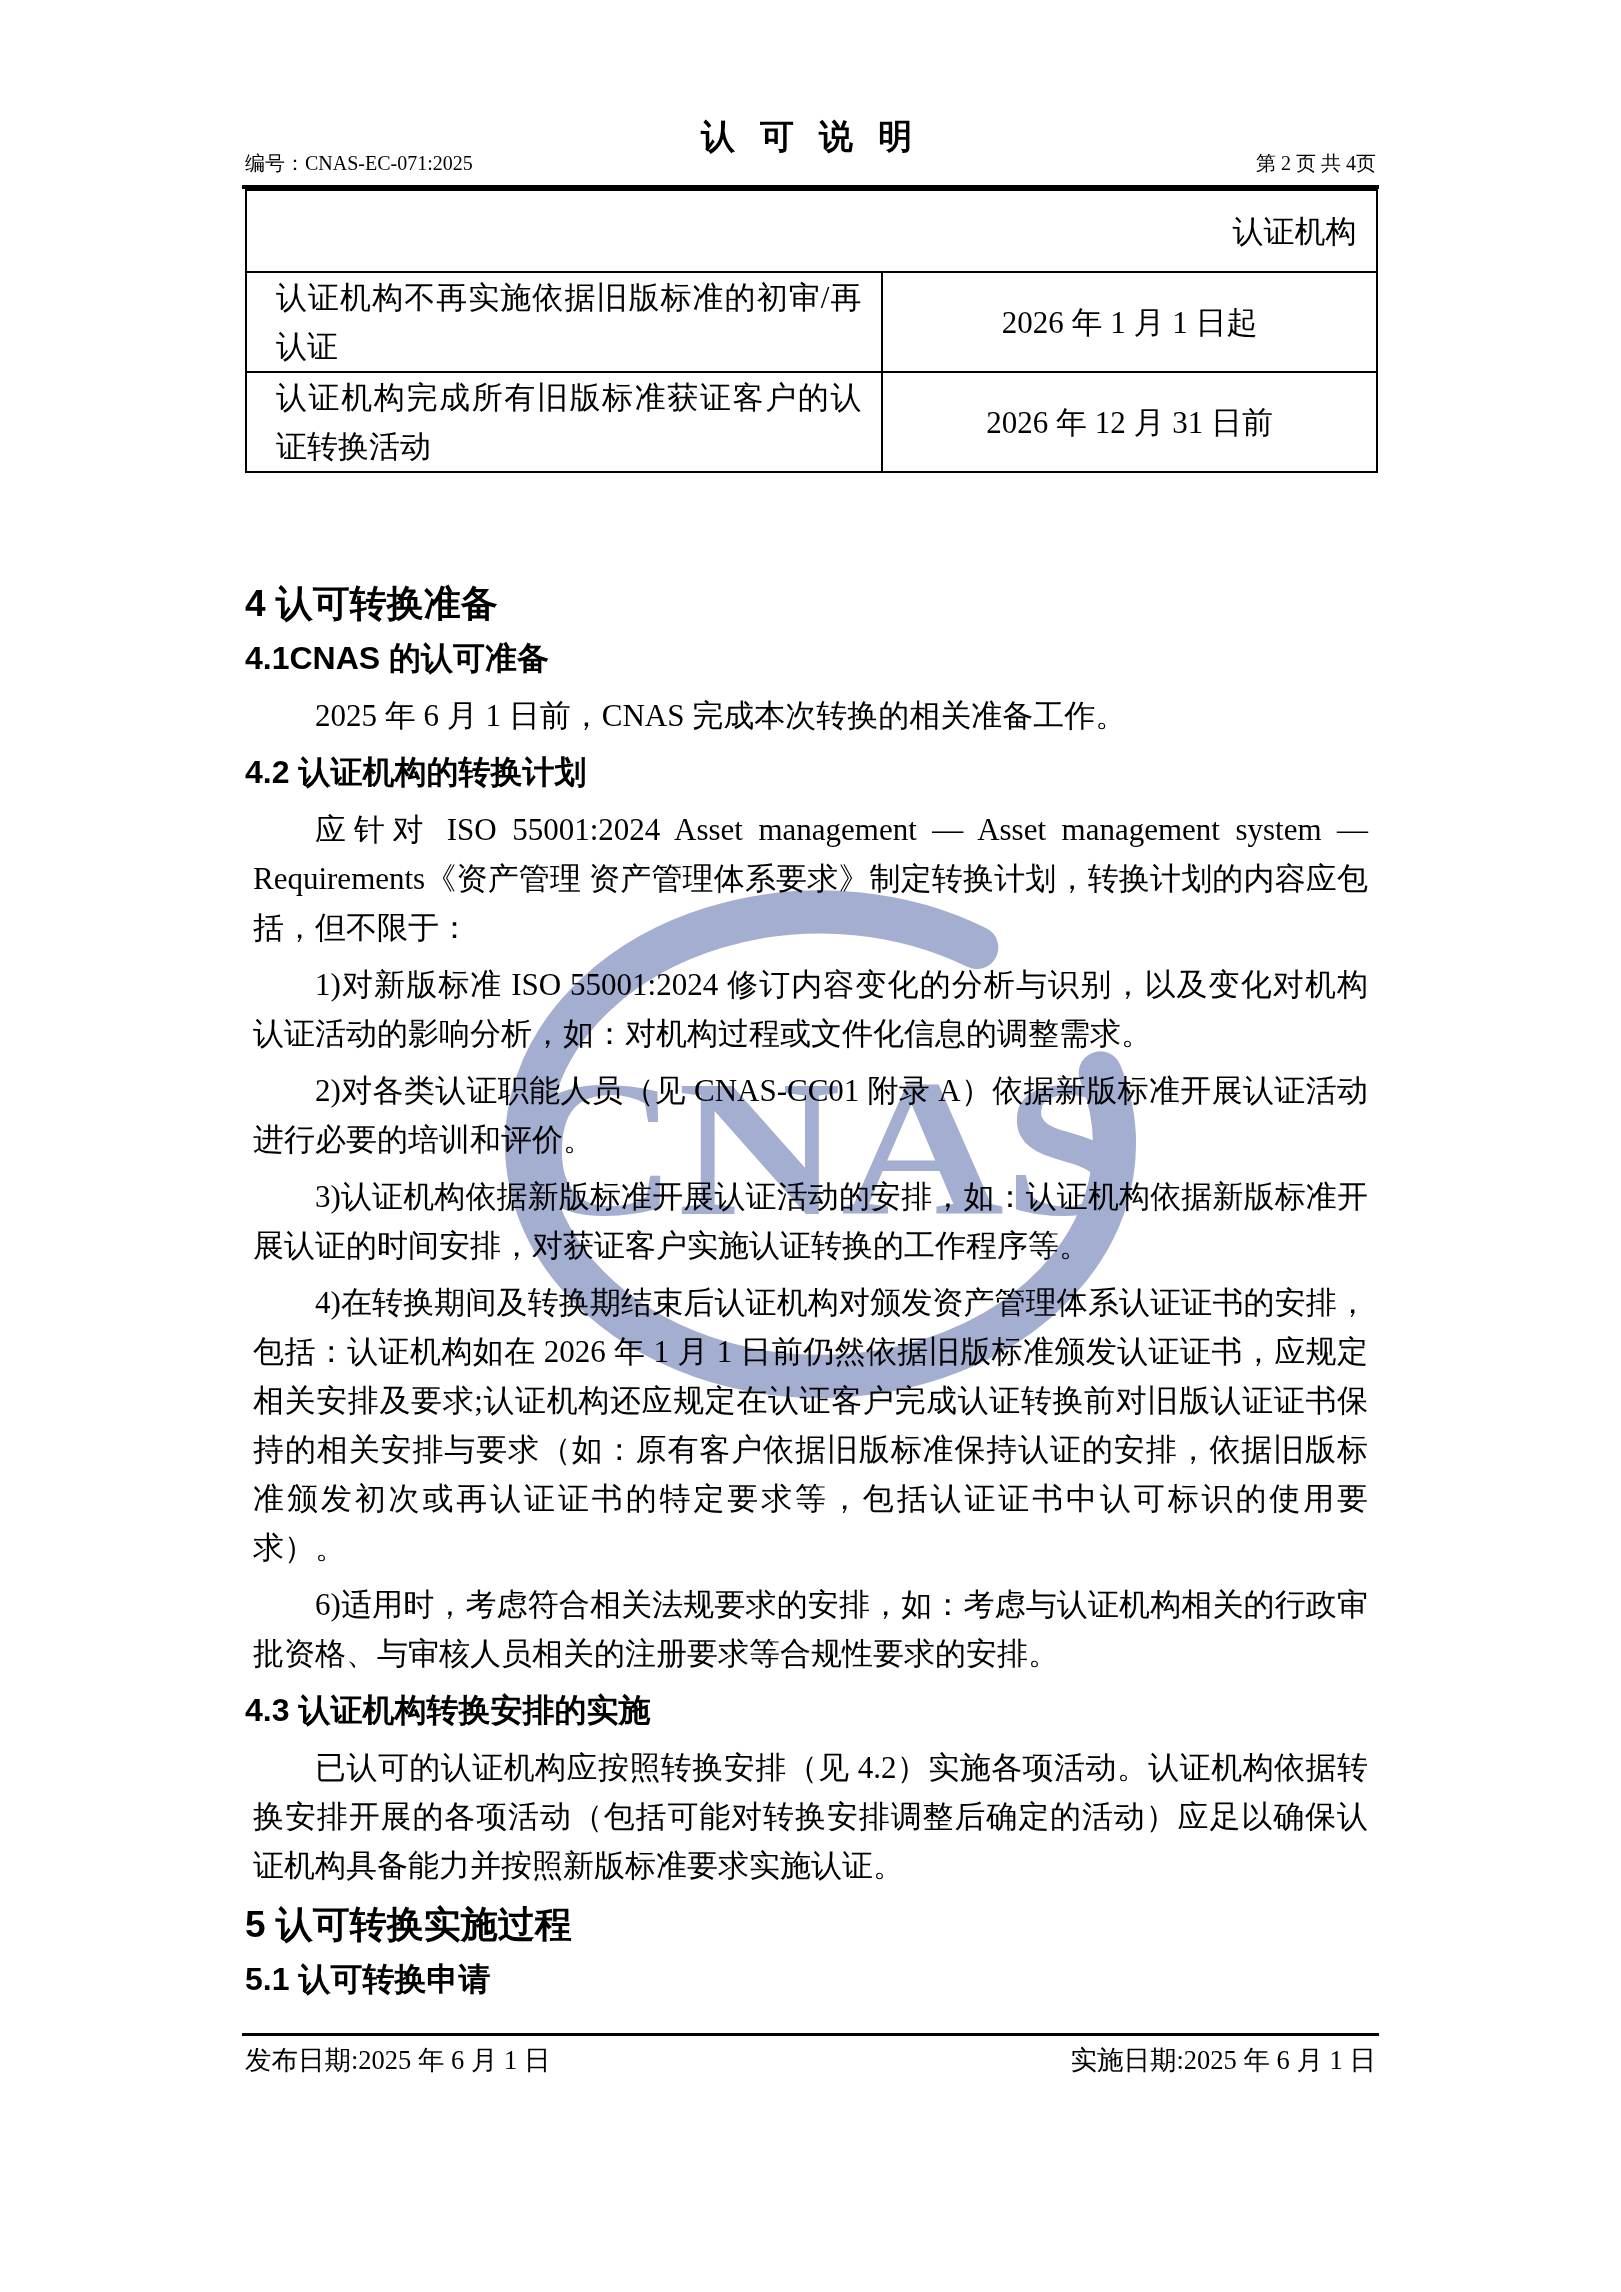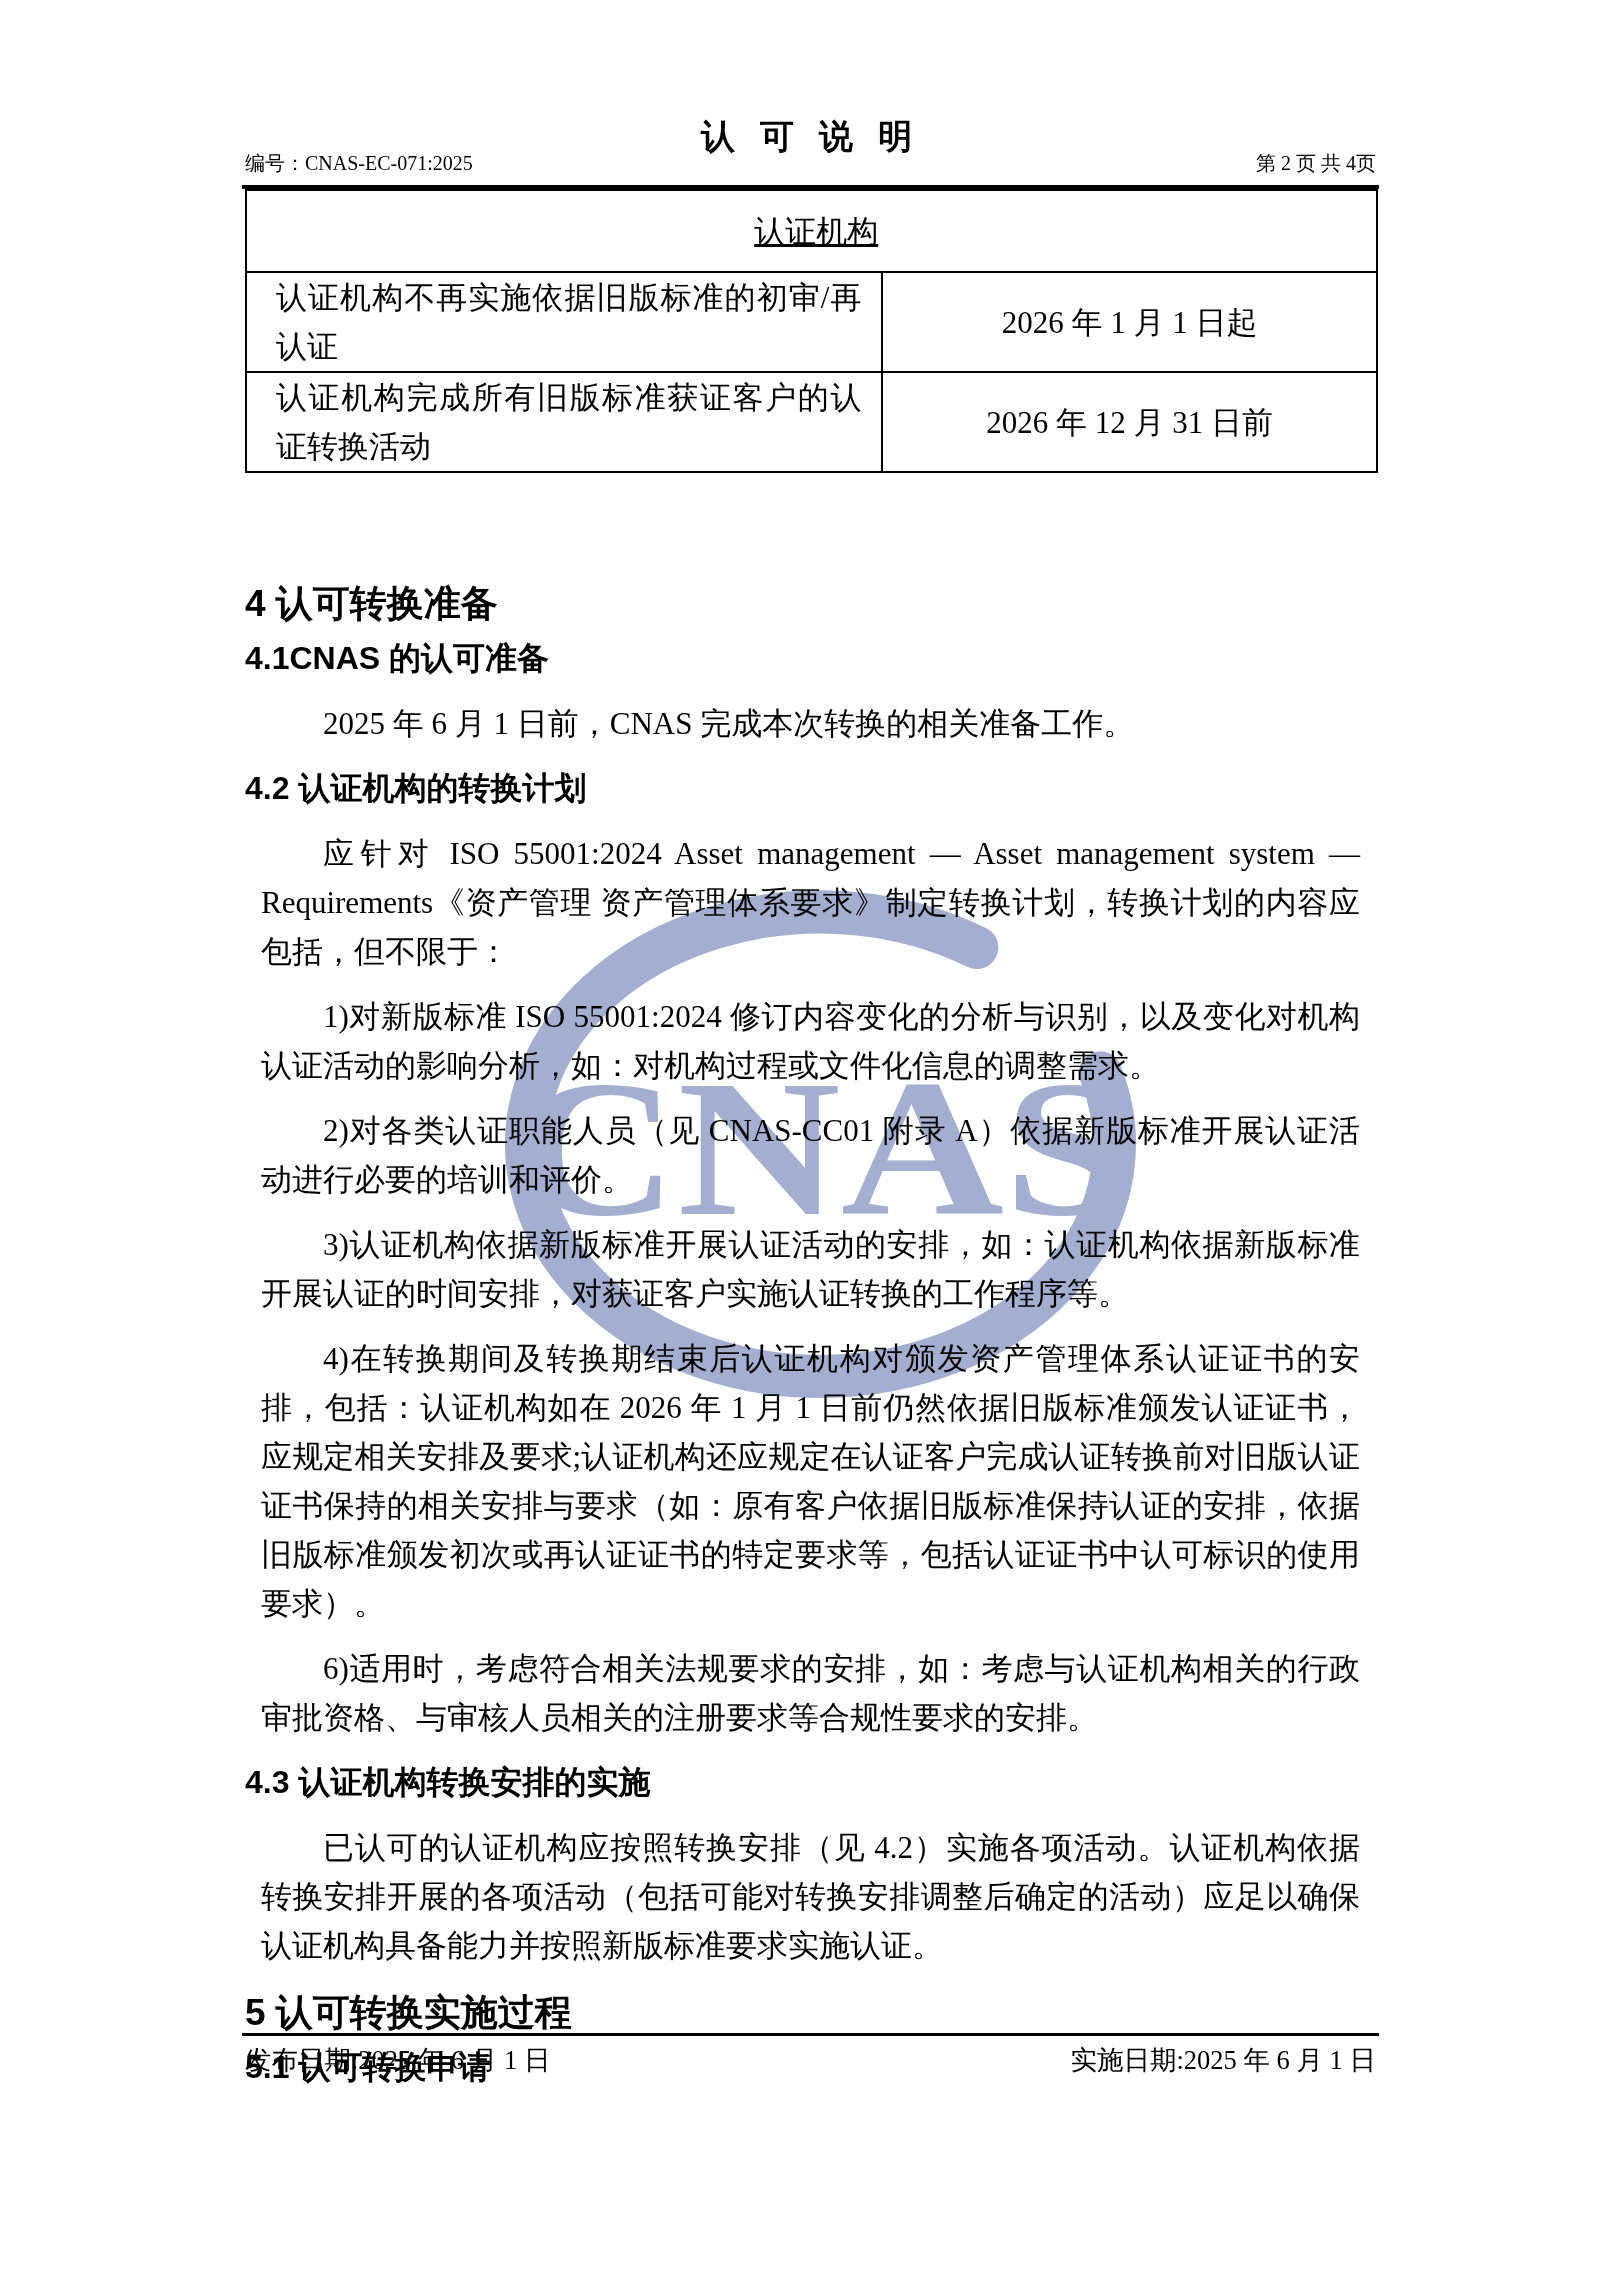--- a/index.html
+++ b/index.html
@@ -32,40 +32,40 @@
   table.info-table{
     position:absolute;top:189px;left:245px;width:1131px;
     border-collapse:collapse;table-layout:fixed;
     border:2.9px solid #000;
   }
   table.info-table th,table.info-table td{
     border:2px solid #000;font-weight:normal;
     font-size:31px;line-height:49px;vertical-align:middle;
   }
   th.tbl-head{
-    height:80px;text-align:center;padding:0 19.6px 0 29px;
-    font-family:"Liberation Sans","DejaVu Sans",sans-serif;font-weight:bold;font-size:32px;text-decoration:underline;
+    height:80px;text-align:right;padding:0 19.6px 0 29px;
+    font-family:"Liberation Sans","DejaVu Sans",sans-serif;font-weight:bold;font-size:32px;
   }
   td.cell-left{height:94px;padding:0 19.6px 0 29px;text-align:justify;}
   td.cell-right-center{text-align:center;padding:0 9.8px;}
   td.cell-right-left{text-align:justify;padding:0 15.7px 0 21.6px;}
   
   .content{
     position:absolute;top:573px;left:245px;width:1131px;
     font-size:31px;line-height:49px;text-align:justify;
   }
   .blk-h1{
     font-family:"Liberation Sans","DejaVu Sans",sans-serif;
     font-weight:bold;font-size:37px;line-height:53px;margin:3.9px 0;text-align:left;
   }
   .blk-h2{
     font-family:"Liberation Sans","DejaVu Sans",sans-serif;
     font-weight:bold;font-size:32px;line-height:49px;margin:0;text-align:left;
   }
-  .blk-p{margin:16px;text-indent:2em;}
+  .blk-p{margin:8px;text-indent:2em;}
   
   .footer-rule{
     position:absolute;top:2033px;left:242px;width:1137px;height:2.9px;background:#000;
   }
   .doc-footer{
     position:absolute;top:2042px;left:245px;width:1131px;
     display:flex;justify-content:space-between;font-size:26.5px;
   }
 </style>
 </head>

